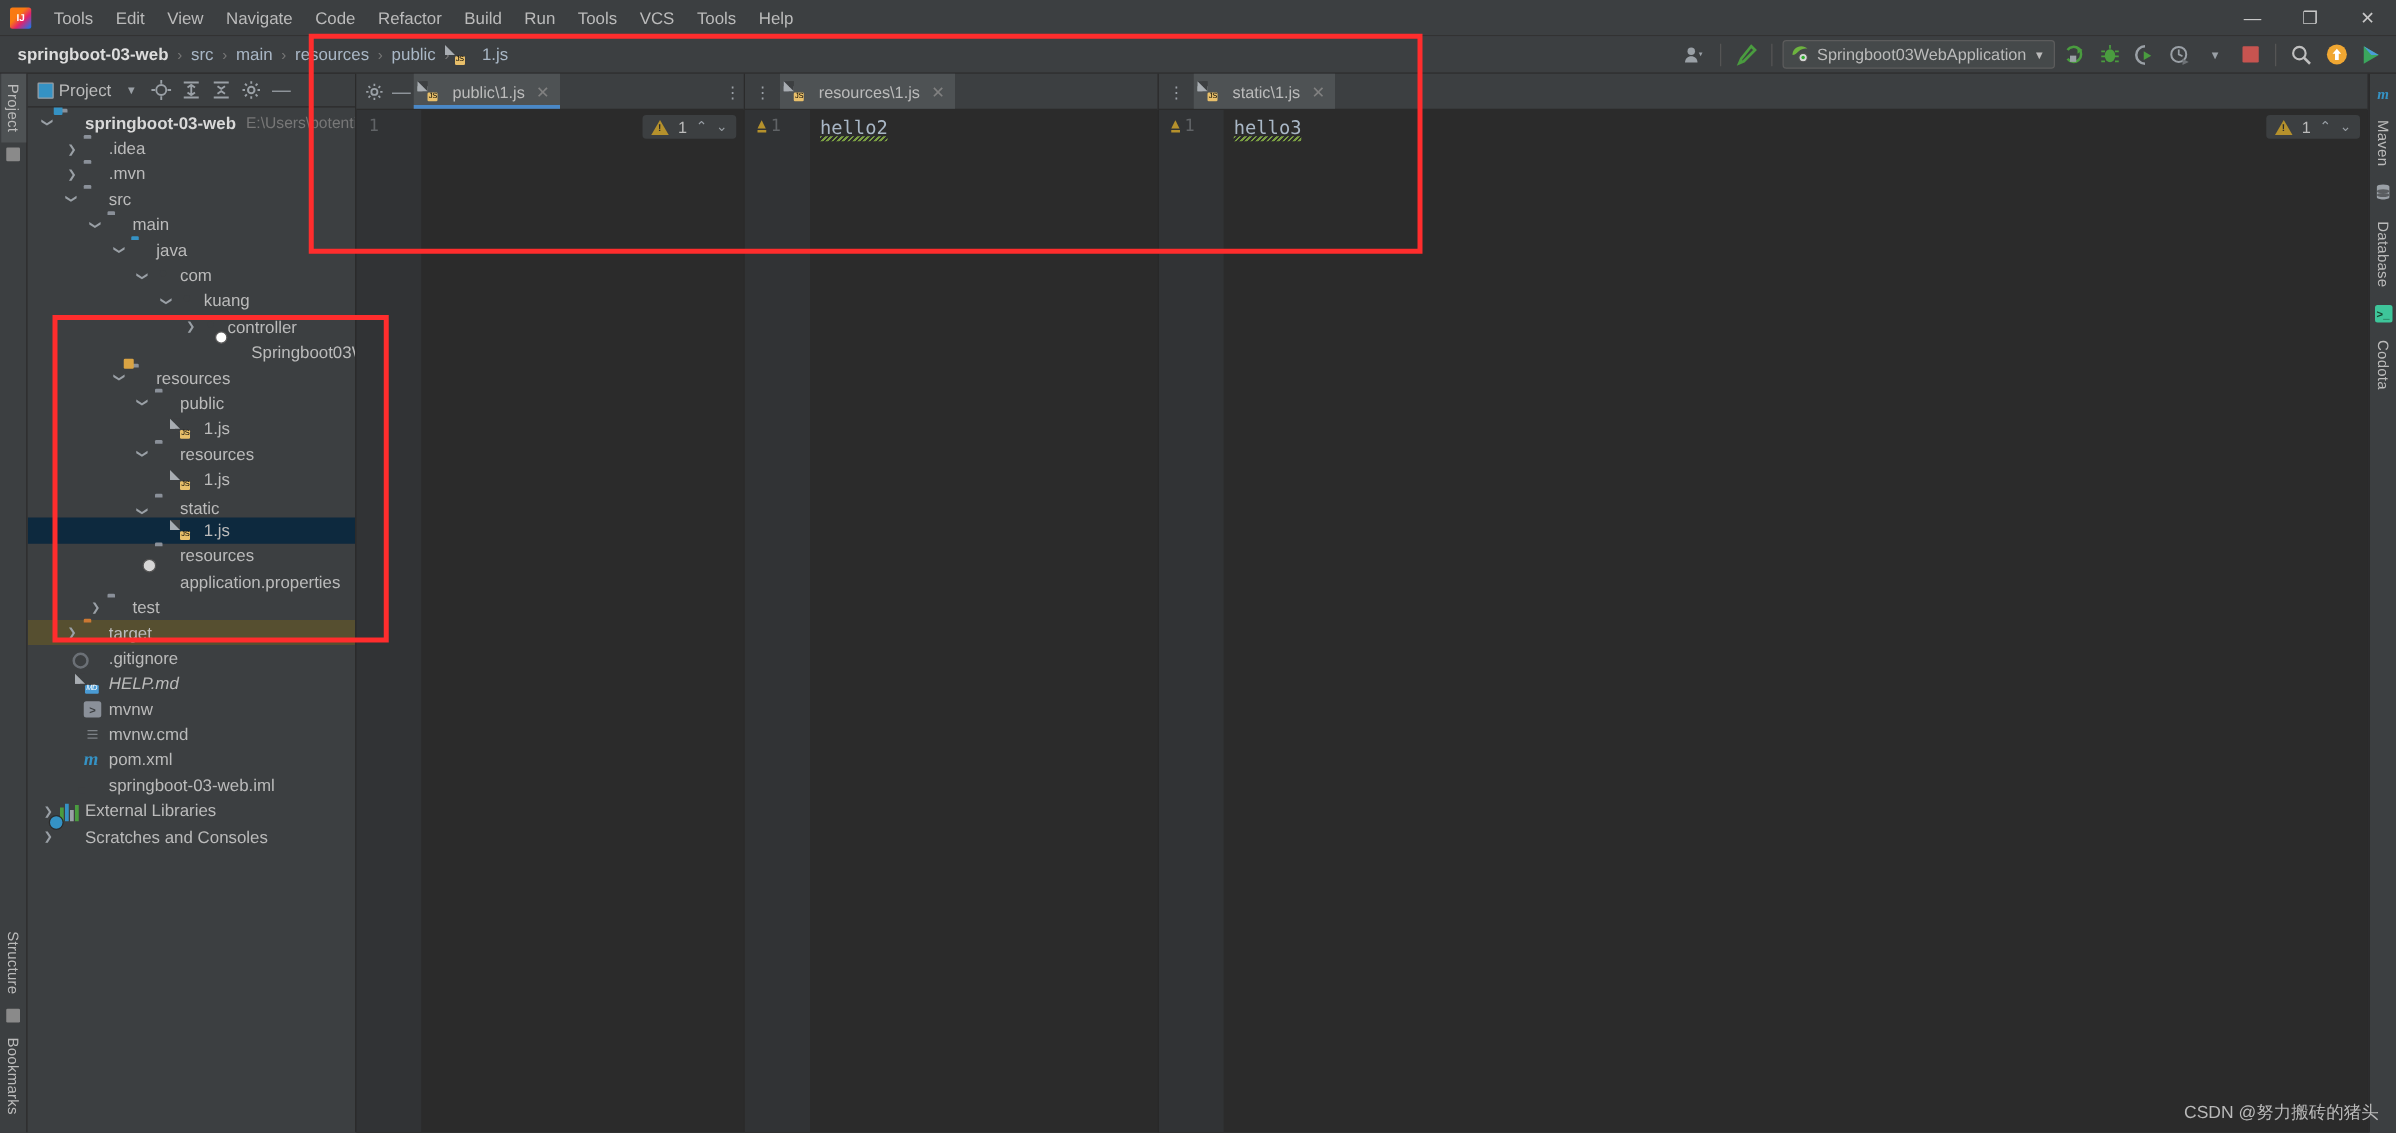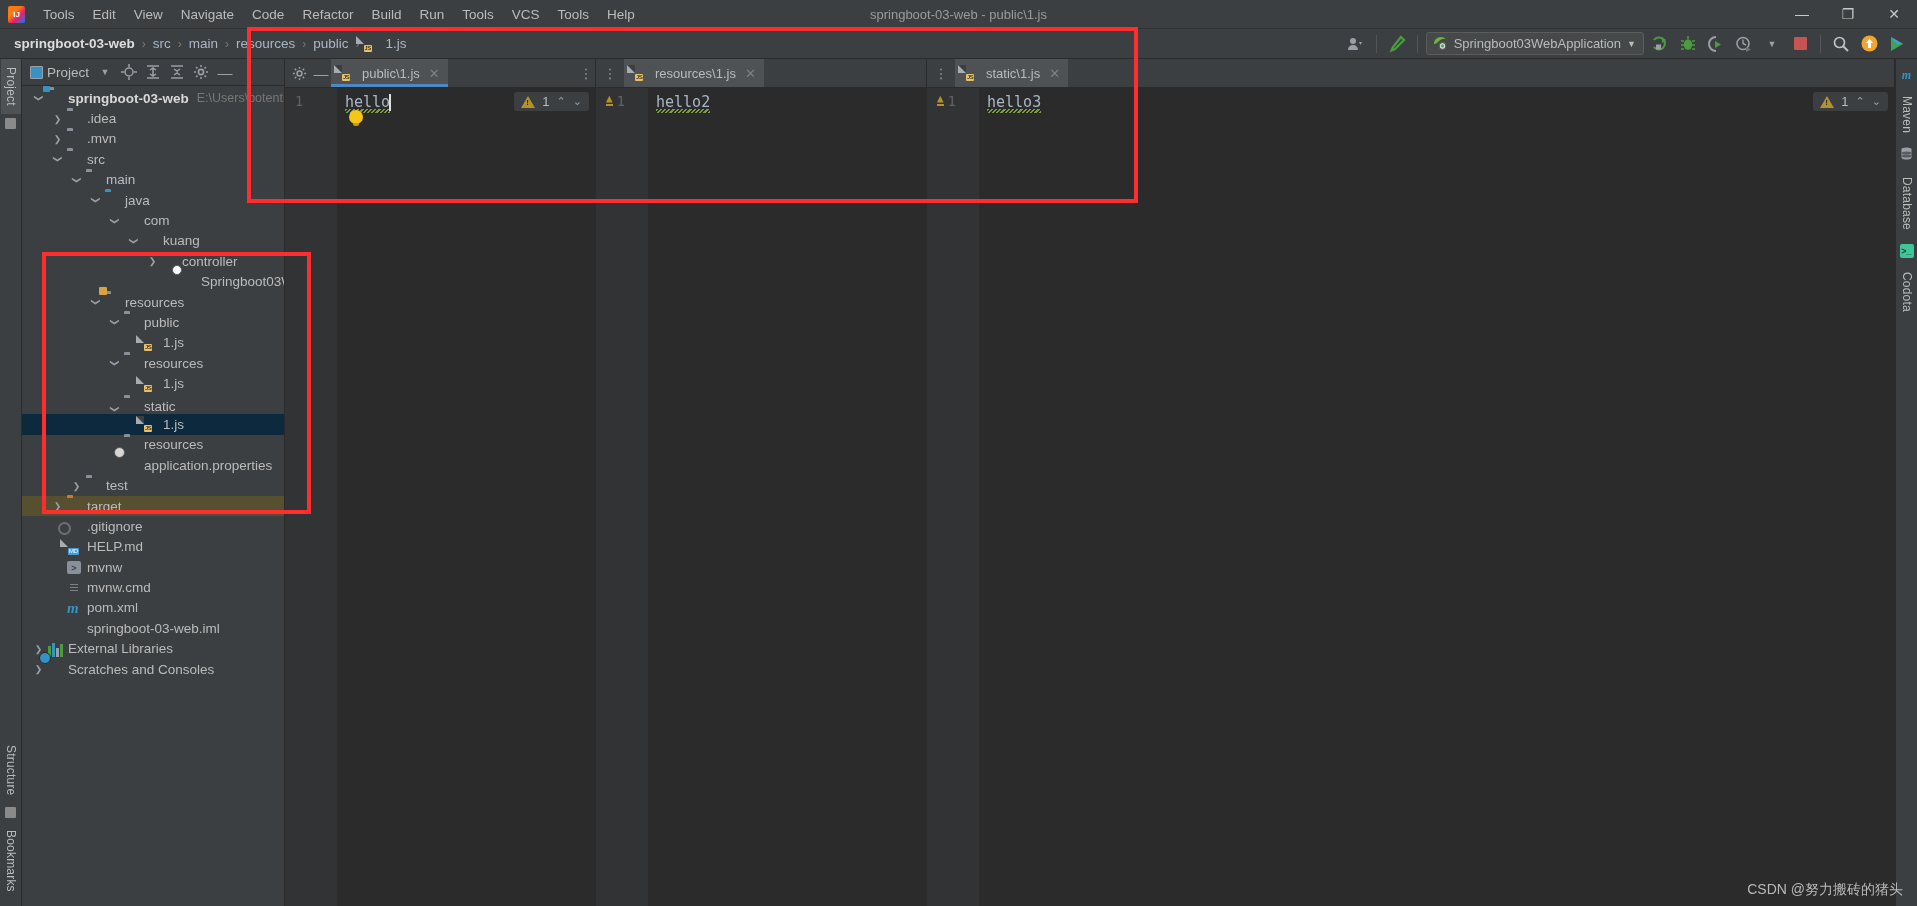--- a/index.html
+++ b/index.html
@@ -310,21 +310,20 @@
       <div class="menu-item">Navigate</div>
       <div class="menu-item">Code</div>
       <div class="menu-item">Refactor</div>
       <div class="menu-item">Build</div>
       <div class="menu-item">Run</div>
       <div class="menu-item">Tools</div>
       <div class="menu-item">VCS</div>
       <div class="menu-item">Tools</div>
       <div class="menu-item">Help</div>
     </div>
-  <div class="win-title">springboot-03-web - public\1.js</div>
   <div class="win-ctrl">
     <div class="win-btn">—</div>
     <div class="win-btn">❐</div>
     <div class="win-btn close">✕</div>
   </div>
 </div>
 
 <div class="navbar">
   <div class="crumbs" id="crumbs">
       <span style="display: inline-flex; align-items: center;">
@@ -578,21 +577,21 @@
         <div class="trow excluded" style="padding-left: 29px;">
           <span class="arrow">❯</span>
           <span class="ico" style="margin-left: 3px;"><span class="ico-folder orange"></span></span>
           <span class="tlabel">target</span>
         </div>
         <div class="trow" style="padding-left: 29px;">
           <span class="arrow"></span>
           <span class="ico" style="margin-left: 3px;"><span class="ico-gitignore"></span></span>
           <span class="tlabel">.gitignore</span>
         </div>
-        <div class="trow" style="padding-left: 29px;">
+        <div class="trow" style="padding-left: 29px; font-style: italic;">
           <span class="arrow"></span>
           <span class="ico" style="margin-left: 3px;"><span class="ico-file"><span class="file-badge badge-md">MD</span></span></span>
           <span class="tlabel">HELP.md</span>
         </div>
         <div class="trow" style="padding-left: 29px;">
           <span class="arrow"></span>
           <span class="ico" style="margin-left: 3px;">
             <span class="ico-arrowfile">&gt;</span>
           </span>
           <span class="tlabel">mvnw</span>
@@ -649,21 +648,20 @@
               <span class="ico"><span class="ico-file"><span class="file-badge badge-js">JS</span></span></span>
               <span>public\1.js</span>
               <span class="tab-close">✕</span>
             </div>
             <div class="kebab">⋮</div>
           </div>
           <div class="code-body">
             <div class="gutter">
               <span>1</span>
             </div>
-            <div class="code-text"><span class="code-line"><span>hello</span><span class="squiggle"></span></span><span class="caret"></span><span class="bulb"></span></div>
             <div class="insp-widget">
               <span class="wtri"></span>
               <span>1</span>
               <span class="chev">⌃</span>
               <span class="chev">⌄</span>
             </div>
           </div>
         </div>
         <div class="split s2">
           <div class="tabs-row">

